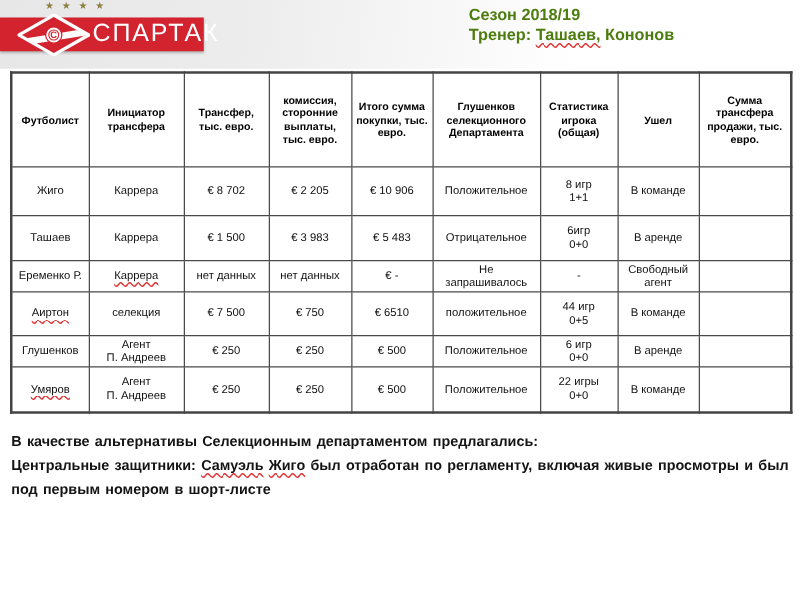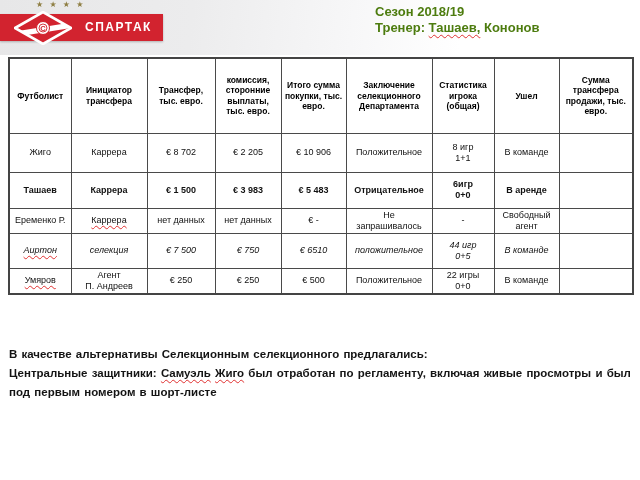--- a/index.html
+++ b/index.html
@@ -15,21 +15,21 @@
   .stars {
     position:absolute; left:36px; top:0px; font-size:8px; letter-spacing:2px;
     color:#8e7e42; line-height:10px;
   }
   .banner {
     position:absolute; left:0; top:14px; width:163px; height:27px;
     background:#d2232f; box-shadow:0 1px 2px rgba(0,0,0,0.25);
   }
   .banner-text {
     position:absolute; left:74px; top:0; width:89px; height:43px; line-height:27px;
-    color:#ffffff; font-weight:bold; font-size:12px; letter-spacing:1.5px; text-align:center;
+    color:#ffffff; font-weight:normal; font-size:20px; letter-spacing:1.5px; text-align:center;
   }
   .logo-svg { position:absolute; left:14px; top:-3px; }
   .season-block {
     position:absolute; left:375px; top:4px; width:260px; text-align:left;
     font-size:13px; font-weight:bold; line-height:16px; color:#4d7c0f;
   }
   
   .sq {
     text-decoration-line:underline; text-decoration-style:wavy;
     text-decoration-color:#e03131; text-decoration-thickness:1px;
@@ -42,23 +42,23 @@
     border:2px solid #444444;
   }
   .transfers th, .transfers td {
     border:1px solid #4a4a4a; text-align:center; vertical-align:middle;
     padding:1px 2px; white-space:pre-line; overflow:hidden;
   }
   .transfers th { font-weight:bold; font-size:8.5px; line-height:10.5px; color:#000; }
   .transfers td { font-size:9px; line-height:11px; color:#111; }
   .transfers thead tr { height:75px; }
   .transfers tbody tr:nth-child(1) { height:39px; }
-  .transfers tbody tr:nth-child(2) { height:36px;font-weight:bold; }
+  .transfers tbody tr:nth-child(2) { height:36px; }
   .transfers tbody tr:nth-child(3) { height:25px; }
-  .transfers tbody tr:nth-child(4) { height:35px;font-style:italic; }
+  .transfers tbody tr:nth-child(4) { height:35px; }
   .transfers tbody tr:nth-child(5) { height:25px; }
   .transfers tbody tr:nth-child(6) { height:37px;margin-left:32px; }
   
   .notes {
     position:absolute; left:9px; top:345px; width:624px;
     font-size:11.5px; font-weight:bold; line-height:19px; color:#141414;
     word-spacing:1px;
   }
   .notes p { margin:0; }
 </style>
@@ -104,21 +104,21 @@
         <col style="width:65px">
         <col style="width:74px">
     </colgroup>
     <thead>
       <tr>
         <th>Футболист</th>
         <th>Инициатор трансфера</th>
         <th>Трансфер, тыс. евро.</th>
         <th>комиссия, сторонние выплаты, тыс. евро.</th>
         <th>Итого сумма покупки, тыс. евро.</th>
-        <th>Заключение селекционного Департамента</th>
+        <th>Глушенков селекционного Департамента</th>
         <th>Статистика игрока (общая)</th>
         <th>Ушел</th>
         <th>Сумма трансфера продажи, тыс. евро.</th>
       </tr>
     </thead>
     <tbody>
       <tr>
         <td>Жиго</td>
         <td>Каррера</td>
         <td>€ 8 702</td>
@@ -161,33 +161,46 @@
         <td>€ 7 500</td>
         <td>€ 750</td>
         <td>€ 6510</td>
         <td>положительное</td>
         <td>44 игр
 0+5</td>
         <td>В команде</td>
         <td></td>
       </tr>
       <tr>
+        <td>Глушенков</td>
+        <td>Агент
+П. Андреев</td>
+        <td>€ 250</td>
+        <td>€ 250</td>
+        <td>€ 500</td>
+        <td>Положительное</td>
+        <td>6 игр
+0+0</td>
+        <td>В аренде</td>
+        <td></td>
+      </tr>
+      <tr>
         <td class="sq">Умяров</td>
         <td>Агент
 П. Андреев</td>
         <td>€ 250</td>
         <td>€ 250</td>
         <td>€ 500</td>
         <td>Положительное</td>
         <td>22 игры
 0+0</td>
         <td>В команде</td>
         <td></td>
       </tr>
     </tbody>
   </table>
 
   <div class="notes">
-    <p>В качестве альтернативы Селекционным селекционного предлагались:</p>
+    <p>В качестве альтернативы Селекционным департаментом предлагались:</p>
     <p><span>Центральные защитники: </span><span class="sq">Самуэль</span><span> </span><span class="sq">Жиго</span><span> был отработан по регламенту, включая живые просмотры и был под первым номером в шорт-листе</span></p>
   </div>
 
 </div>
 
 </body></html>

